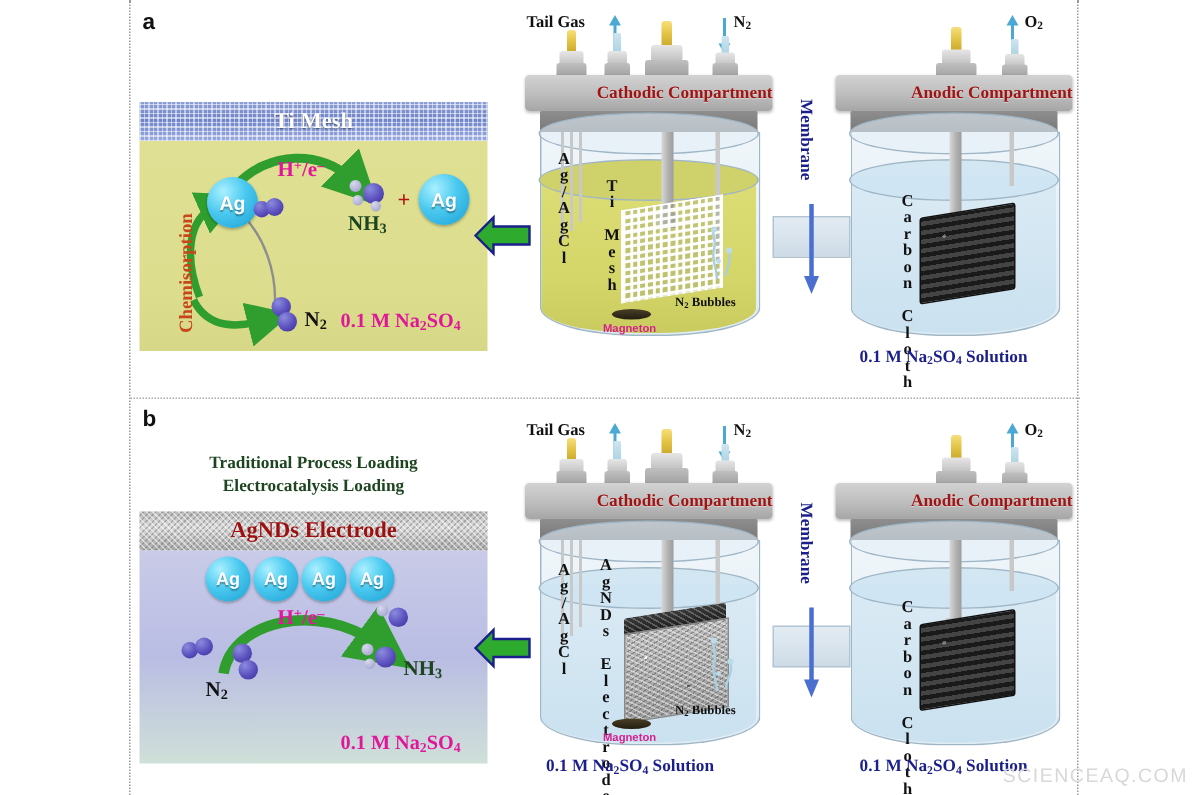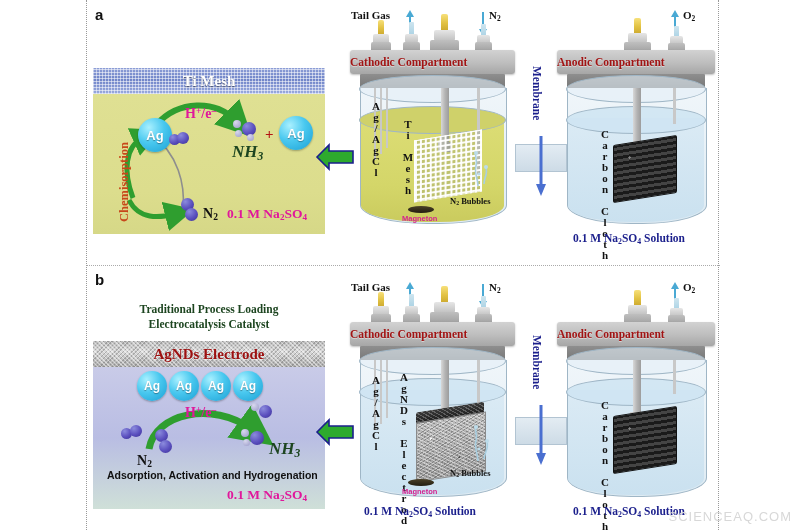--- a/index.html
+++ b/index.html
@@ -63,21 +63,21 @@
     display:flex;align-items:center;justify-content:center;
     color:#fff;font-weight:bold;font-family:"Liberation Sans",serif;
     text-shadow:0 1px 1px rgba(0,0,0,.35);
   }
   .n2mol{position:absolute;}
   .n2mol i{
     position:absolute;border-radius:50%;display:block;
     background:radial-gradient(circle at 33% 28%,#8b8bdd 0%,#5a4fbe 55%,#3b2f92 100%);
   }
   .lbl{position:absolute;font-weight:bold;font-family:"Liberation Serif",serif;white-space:nowrap;}
-  .lbl.nh3{color:#1d4520;font-size:17px;font-style:italic;}
+  .lbl.nh3{color:#1d4520;font-size:14px;}
   .lbl.n2{color:#111;font-size:14px;}
   .lbl.hpe{color:#e0179b;font-size:14px;}
   .lbl.plus{color:#b31313;font-size:15px;}
   .lbl.elec{color:#e0179b;font-size:13.5px;}
   .lbl.adso{color:#111;font-size:10.5px;font-family:"Liberation Sans",sans-serif;}
   .chemi{
     position:absolute;color:#c7471a;font-weight:bold;font-size:12.5px;
     font-family:"Liberation Serif",serif;
     transform:rotate(-90deg);transform-origin:left top;white-space:nowrap;
   }
@@ -86,21 +86,21 @@
 
   
   .greenarrow{position:absolute;}
 
   
   .cell{position:absolute;}
   .lid{
     position:absolute;border-radius:3px;
     background:linear-gradient(180deg,#d2d2d2 0%,#bdbdbd 55%,#a6a6a6 100%);
     box-shadow:0 1px 2px rgba(0,0,0,.25);
-    display:flex;align-items:center;justify-content:flex-start;
+    display:flex;align-items:center;justify-content:flex-end;
   }
   .lid span{
     color:#a11414;font-weight:bold;font-size:11.5px;
     font-family:"Liberation Serif",serif;text-shadow:0 1px 0 rgba(255,255,255,.45);
   }
   .lid2{position:absolute;background:linear-gradient(180deg,#8e8e8e,#787878);border-radius:1px;}
   .port{position:absolute;}
   .port .cap{position:absolute;background:linear-gradient(180deg,#e6e6e6,#c0c0c0);border-radius:2px;}
   .port .gold{position:absolute;border-radius:2px;
     background:linear-gradient(180deg,#f7e07a 0%,#e2c243 50%,#c9a52c 100%);}
@@ -397,21 +397,21 @@
 
       <div class="caption" style="left:16px;top:232px;">0.1 M Na<sub>2</sub>SO<sub>4</sub> Solution</div>
     </div>
   </div>
 
   <div class="panel b">
     <div class="panel-label">b</div>
 
     <div class="inset" style="top:0;height:265px;">
       <div class="inset-title" style="top:38px;">Traditional Process Loading</div>
-      <div class="inset-title" style="top:53px;">Electrocatalysis Catalyst</div>
+      <div class="inset-title" style="top:53px;">Electrocatalysis Loading</div>
 
       <div class="ag-band" style="top:76px;">
         <span>AgNDs Electrode</span>
       </div>
 
       <div class="rxn-box rxn-b" style="top:102px;height:142px;">
 
         <div class="agball" style="left:44px;top:4px;width:30px;height:30px;font-size:12px;">
           <span>Ag</span>
         </div>
@@ -450,21 +450,20 @@
           <i style="left:8px;top:2px;width:13px;height:13px;"></i>
           <i style="left:0;top:0;width:8px;height:8px;background:radial-gradient(circle at 33% 28%,#d8d8ee,#9a9ac8);"></i>
         </div>
         <div class="n2mol" style="left:148px;top:62px;width:24px;height:20px;">
           <i style="left:9px;top:2px;width:14px;height:14px;"></i>
           <i style="left:0;top:0;width:8px;height:8px;background:radial-gradient(circle at 33% 28%,#d8d8ee,#9a9ac8);"></i>
           <i style="left:2px;top:10px;width:7px;height:7px;background:radial-gradient(circle at 33% 28%,#d8d8ee,#9a9ac8);"></i>
         </div>
         <div class="lbl nh3" style="left:176px;top:72px;">NH<sub>3</sub></div>
 
-        <div class="lbl adso" style="left:14px;top:102px;">Adsorption, Activation and Hydrogenation</div>
         <div class="lbl elec" style="left:134px;top:120px;">0.1 M Na<sub>2</sub>SO<sub>4</sub></div>
       </div>
     </div>
 
     <div class="greenarrow" style="left:226px;top:150px;">
       <svg width="42" height="34">
         <path d="M4,17 L16,5 L16,11 L40,11 L40,23 L16,23 L16,29 z" fill="#2eaa2e" stroke="#1b1f8c" stroke-width="1.6"></path>
       </svg>
     </div>
 

